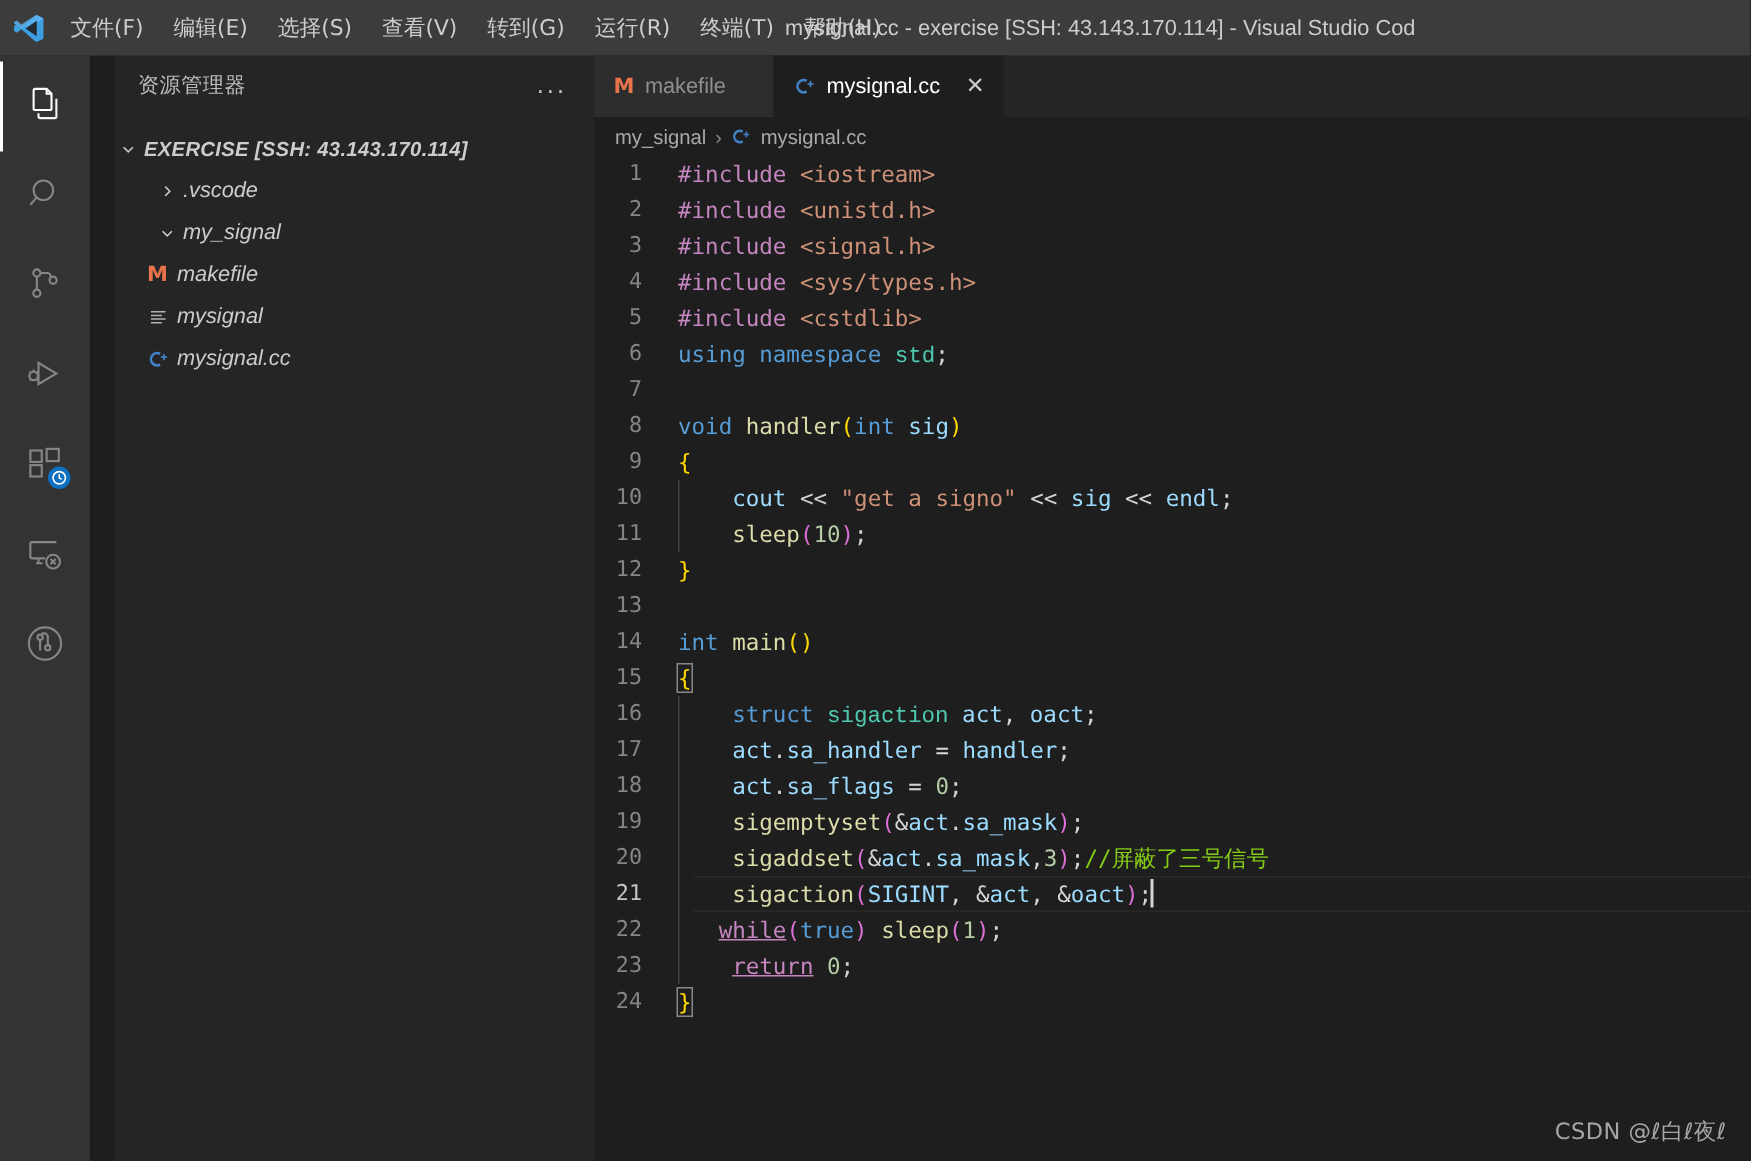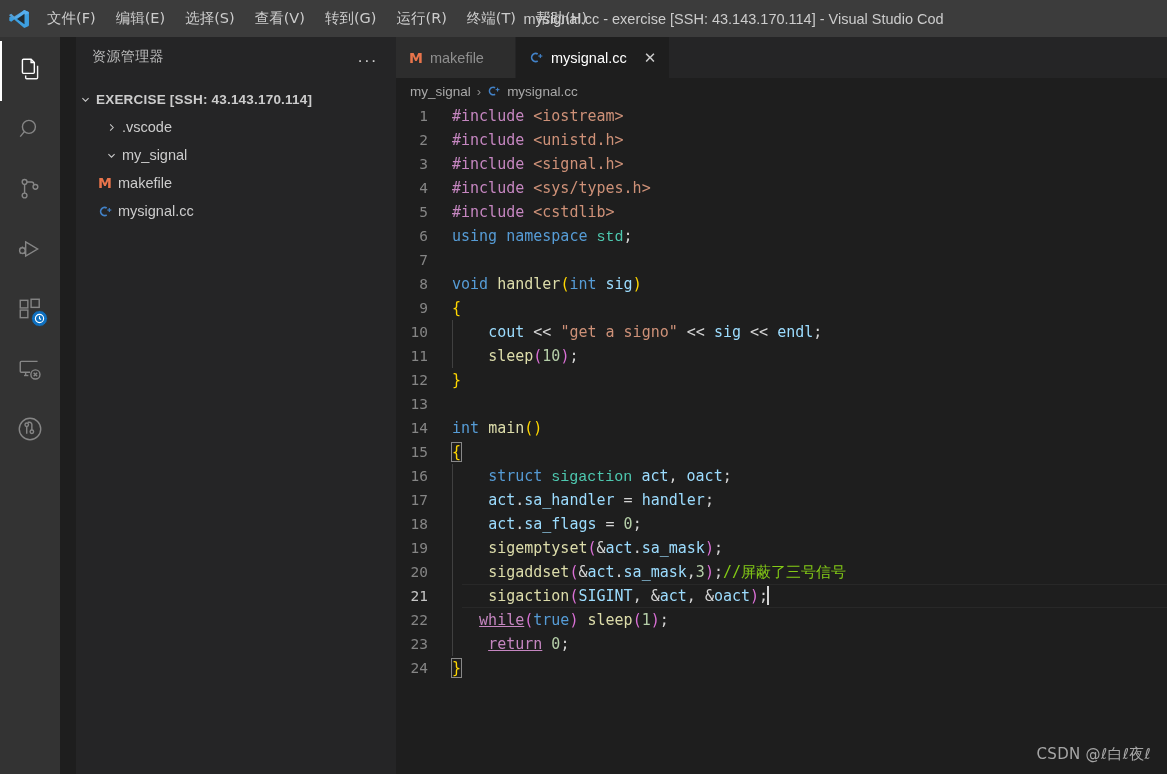--- a/index.html
+++ b/index.html
@@ -67,21 +67,21 @@
   .sidebar-actions { color: #cccccc; font-size: 17px; letter-spacing: 2px; line-height: 10px; }
   .tree { padding-top: 8px; font-size: 14.5px; }
   .tree-row {
     height: 28px; display: flex; align-items: center; color: #cccccc;
     padding-right: 8px; white-space: nowrap;
   }
   .tree-row.selected { background: #37373d; }
   .tree-row.root { font-weight: bold; font-size: 13.5px; letter-spacing: .2px; }
   .twisty { width: 18px; display: flex; align-items: center; justify-content: center; color: #cccccc; flex: none; }
   .ficon { width: 22px; display: flex; align-items: center; justify-content: center; flex: none; font-size: 13px; }
-  .tree-label { padding-left: 2px; }
+  .tree-label { padding-left: 2px; font-style: italic; }
   .indent-1 { padding-left: 26px; }
   .indent-2 { padding-left: 18px; }
   .mk-icon { color: #e8744b; font-weight: bold; font-size: 14px; font-family: "DejaVu Sans", sans-serif; }
   .cpp-icon { color: #4282c8; font-weight: bold; font-size: 13px; }
   .txt-icon { color: #b3b3b3; font-size: 13px; }
 
   
   .editor-area { flex: 1; display: flex; flex-direction: column; background: #1e1e1e; min-width: 0; }
   .tabs { height: 41px; background: #252526; display: flex; flex: none; }
   .tab {
@@ -292,20 +292,28 @@
               </svg>
           </span>
           <span class="tree-label">my_signal</span>
         </div>
 
         <div class="tree-row indent-2">
           <span class="ficon mk-icon">M</span>
           <span class="tree-label">makefile</span>
         </div>
 
+        <div class="tree-row indent-2">
+          <span class="ficon txt-icon">
+            <svg width="13" height="13" viewBox="0 0 16 16" fill="none" stroke="currentColor" stroke-width="1.3">
+              <path d="M2 3.5h12M2 6.5h9M2 9.5h12M2 12.5h9"></path>
+            </svg>
+          </span>
+          <span class="tree-label">mysignal</span>
+        </div>
 
         <div class="tree-row indent-2">
           <span class="ficon cpp-icon">
             <svg width="15" height="15" viewBox="0 0 20 20">
               <path d="M12.2 4.2A6.6 6.6 0 1 0 12.2 15.8L11 13.6a4.2 4.2 0 1 1 0-7.2z" fill="#4282c8"></path>
               <rect x="12.4" y="7.3" width="5.4" height="1.5" fill="#4282c8"></rect>
               <rect x="14.35" y="5.35" width="1.5" height="5.4" fill="#4282c8"></rect>
             </svg>
           </span>
           <span class="tree-label">mysignal.cc</span>

